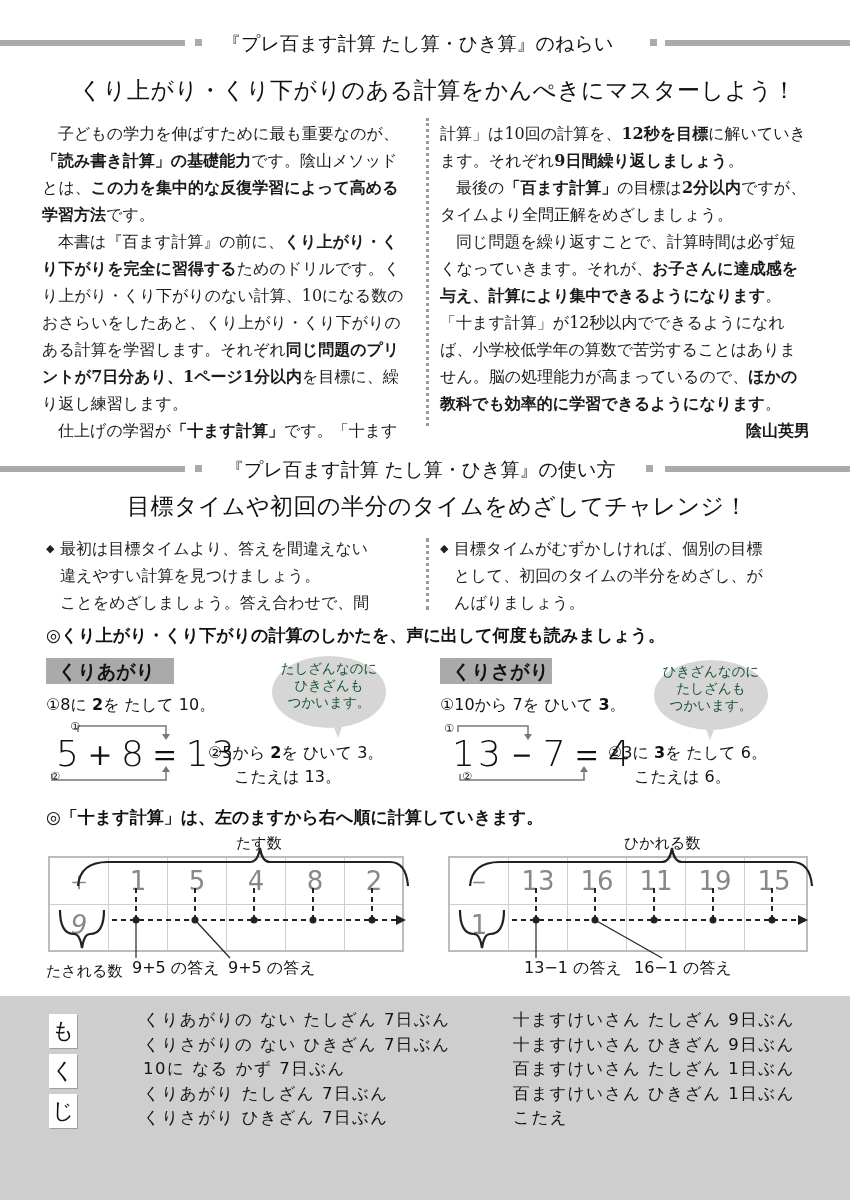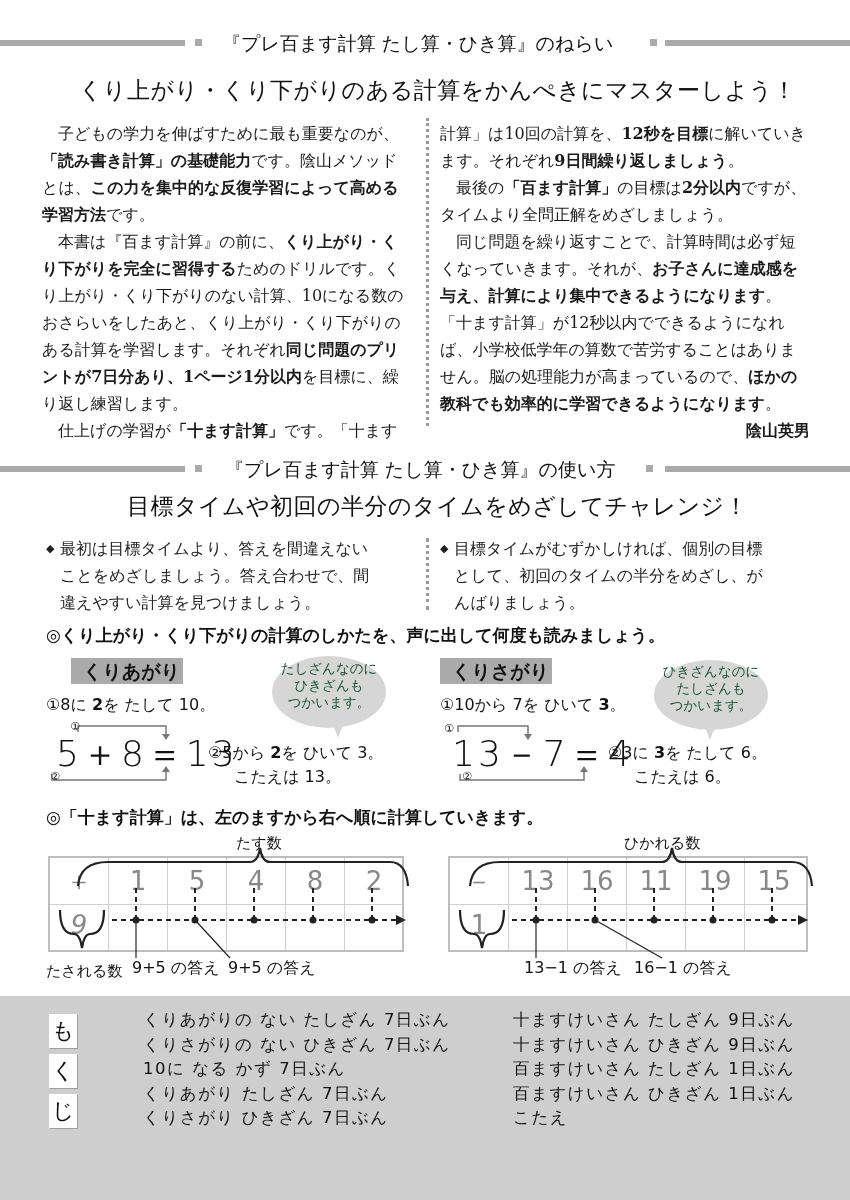--- a/index.html
+++ b/index.html
@@ -90,33 +90,33 @@
   <div class="sq-l" style="left:195px;"></div>
   <div class="title" style="left:225px;">『プレ百ます計算 たし算・ひき算』の使い方</div>
   <div class="sq-r" style="left:646px;"></div>
   <div class="bar-r" style="width:185px;"></div>
 </div>
 
 <div class="headline" style="top:490px;">目標タイムや初回の半分のタイムをめざしてチャレンジ！</div>
 
 <div class="bullets" style="left:46px; top:535px; width:380px;">
   <div><span class="bul">◆</span><span>最初は目標タイムより、答えを間違えない</span></div>
+  <div class="ind">違えやすい計算を見つけましょう。</div>
   <div class="ind">ことをめざしましょう。答え合わせで、間</div>
-  <div class="ind">違えやすい計算を見つけましょう。</div>
 </div>
 <div class="vdots" style="left:426px; top:538px; height:72px;"></div>
 <div class="bullets" style="left:440px; top:535px; width:380px;">
   <div><span class="bul">◆</span><span>目標タイムがむずかしければ、個別の目標</span></div>
   <div class="ind">として、初回のタイムの半分をめざし、が</div>
   <div class="ind">んばりましょう。</div>
 </div>
 
 <div class="instr" style="left:46px; top:622px;">◎くり上がり・くり下がりの計算のしかたを、声に出して何度も読みましょう。</div>
 
-<div class="tag" style="left:46px; top:658px; width:112px;margin-left:25px;">くりあがり</div>
+<div class="tag" style="left:46px; top:658px; width:128px;">くりあがり</div>
 <div class="step" style="left:46px; top:694px;">
   <span>①8に </span><b>2</b><span>を たして 10。</span>
 </div>
 <div class="bubble" style="left:272px; top:656px; width:114px; height:72px; padding-top:4px;">
   <div>たしざんなのに</div>
   <div>ひきざんも</div>
   <div>つかいます。</div>
   <span class="tail" style="left:60px; top:66px;"></span>
 </div>
 

